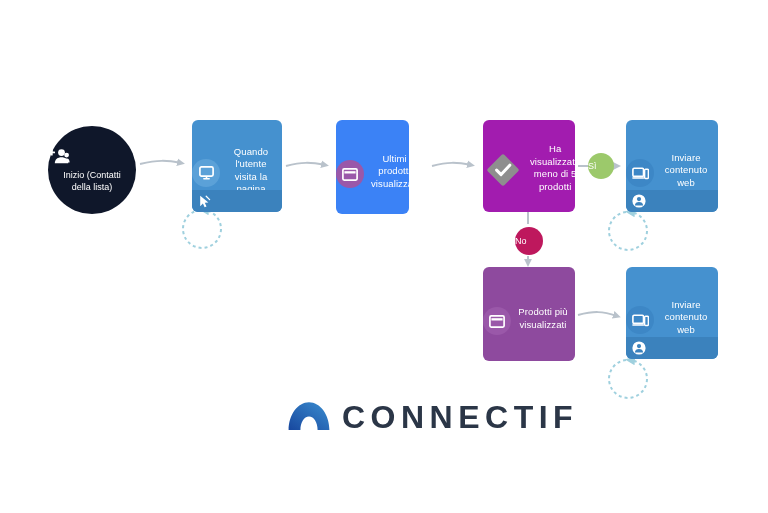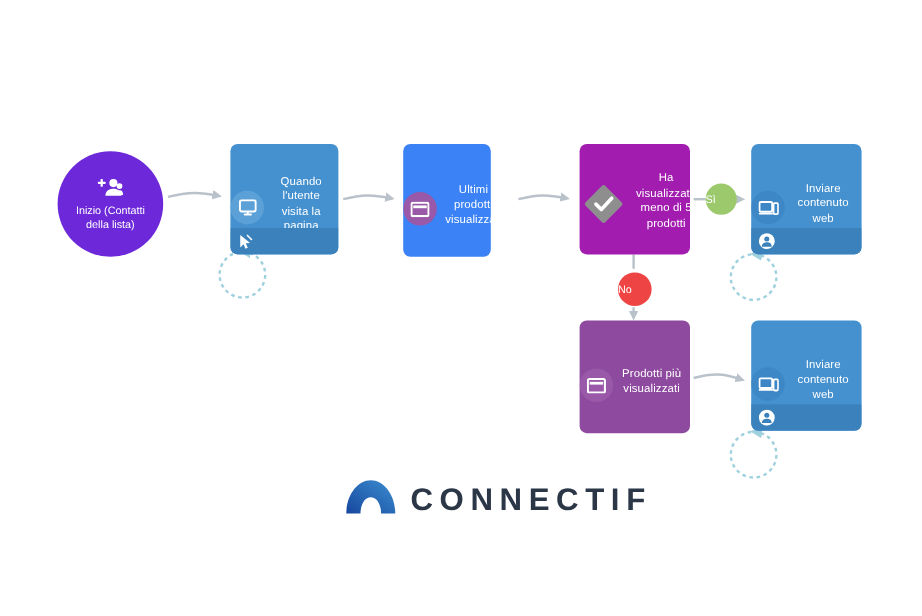--- a/index.html
+++ b/index.html
@@ -78,24 +78,24 @@
   }
 
   
   #start-node {
     position: absolute;
     left: 48px;
     top: 126px;
     width: 88px;
     height: 88px;
     border-radius: 50%;
-    background: #6d28d9;
+    background: #0f172a;
     display: flex;
     flex-direction: column;
-    align-items: center;
+    align-items: flex-start;
     justify-content: center;
   }
   #start-node .start-icon {
     width: 22px;
     height: 18px;
     display: flex;
     align-items: center;
     justify-content: center;
     margin-bottom: 4px;
   }
@@ -122,21 +122,21 @@
   
   #logo {
     position: absolute;
     left: 288px;
     top: 399px;
     display: flex;
     align-items: center;
     gap: 12px;
   }
   #logo-text {
-    font-size: 26px;
+    font-size: 32px;
     font-weight: bold;
     letter-spacing: 5.5px;
     color: #2b3647;
   }
 </style>
 </head>
 <body>
 
 <div id="canvas">
 
@@ -277,21 +277,21 @@
           <path d="M2.9 11.6 C2.9 8.9 4.7 7.9 7 7.9 C9.3 7.9 11.1 8.9 11.1 11.6 Z" fill="#3b82bd"></path>
         </svg>
       </span>
     </span>
   </div>
 
   <div class="badge" id="badge-yes" style="left:588px; top:153px; background:#9cc96b;">
     <span>Sì</span>
   </div>
 
-  <div class="badge" id="badge-no" style="left:515px; top:227px; background:#ef4444; width:28px; height:28px;">
+  <div class="badge" id="badge-no" style="left:515px; top:227px; background:#be185d; width:28px; height:28px;">
     <span>No</span>
   </div>
 
   <div id="logo">
     <span>
       <svg width="42" height="30" viewBox="0 0 42 30">
         <path d="M0.6 29 C0.6 13.6 9.9 1.2 21 1.2 C32.1 1.2 41.4 13.6 41.4 29 L29.6 29
                  C29.6 21.4 26 15.4 21 15.4 C16 15.4 12.4 21.4 12.4 29 Z" fill="url(#logoGrad)"></path>
       </svg>
     </span>

